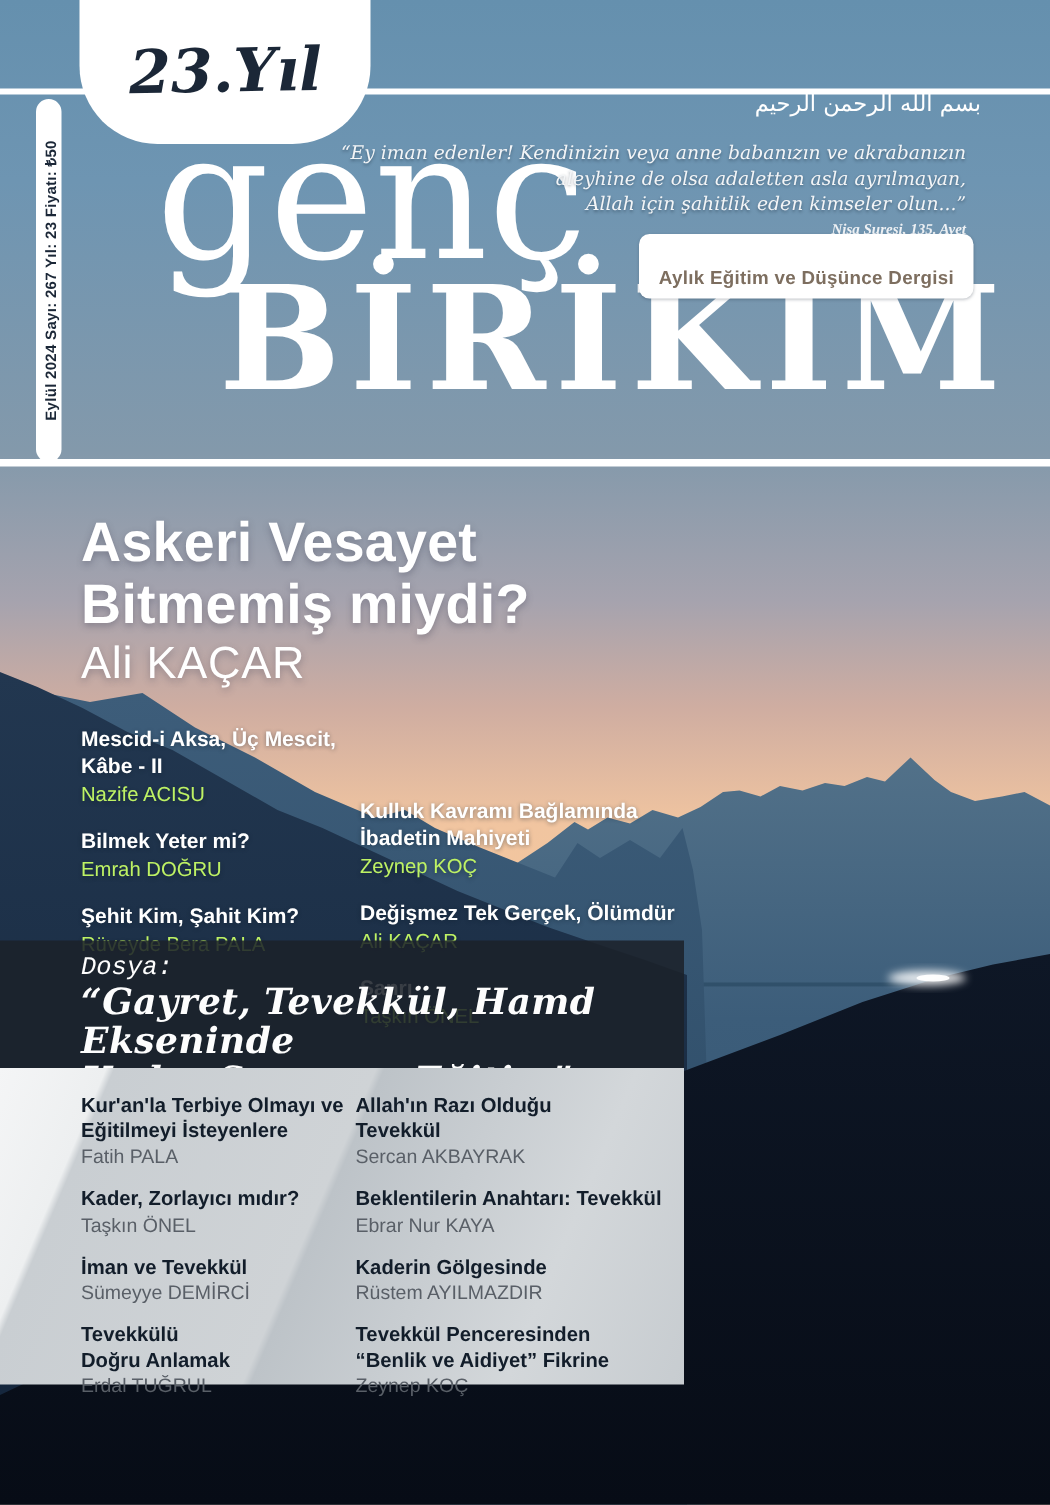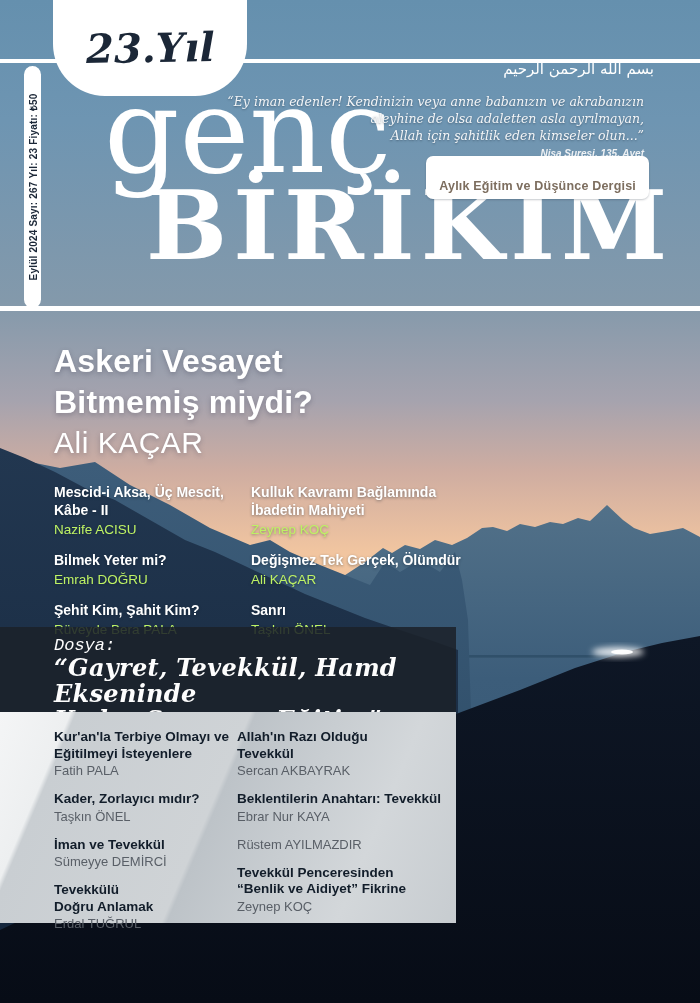--- a/index.html
+++ b/index.html
@@ -41,42 +41,42 @@
   .bismillah {
     position:absolute; right:46px; top:60px; color:#fff; font-size:15px;
     font-family:"DejaVu Sans", sans-serif;
   }
   .verse { position:absolute; right:56px; top:93px; text-align:right; color:#f3f5f7; }
   .verse .vline {
     font-family:"DejaVu Serif", serif; font-style:italic; font-size:12.5px; line-height:17px;
     text-shadow:0 1px 2px rgba(20,35,50,.4);
   }
   .verse .vsource {
-    font-family:Liberation Sans, sans-serif; font-style:italic; font-weight:bold;
+    font-family:Liberation Serif, serif; font-style:italic; font-weight:bold;
     font-size:10px; margin-top:4px; color:#eef1f4;
   }
   .badge {
     position:absolute; right:51px; top:156px; background:#fff; border-radius:7px;
     padding:20px 13px 5px 13px; box-shadow:0 1px 2px rgba(30,45,60,.25);
   }
   .badge span { font-size:12.5px; font-weight:bold; color:#7d6e5f; letter-spacing:0.2px; }
 
   .headline { position:absolute; left:54px; top:341px; color:#fff; }
   .headline .h1 {
-    font-size:32px; font-weight:bold; line-height:41px; letter-spacing:0.2px;
+    font-size:37px; font-weight:bold; line-height:41px; letter-spacing:0.2px;
     text-shadow:0 2px 5px rgba(60,60,80,.35);
   }
   .headline .h-author {
     font-size:30px; font-weight:normal; line-height:40px; letter-spacing:0.5px;
     text-shadow:0 2px 5px rgba(60,60,80,.35);
   }
 
   .skylist { position:absolute; top:483px; color:#fff; }
   .skylist.leftcol { left:54px; width:185px; }
-  .skylist.rightcol { left:251px; width:215px; }
+  .skylist.rightcol { left:240px; width:215px;margin-top:48px; }
   .sitem { margin-bottom:13px; }
   .stitle {
     font-size:14px; font-weight:bold; line-height:18px; white-space:pre-line;
     text-shadow:0 1px 3px rgba(15,30,45,.45);
   }
   .sauthor {
     font-size:13.5px; line-height:17px; margin-top:2px; color:#bef264;
     text-shadow:0 1px 3px rgba(15,30,45,.45);
   }
 
@@ -261,20 +261,21 @@
       <div class="pitem">
         <div class="ptitle">Allah'ın Razı Olduğu
 Tevekkül</div>
         <div class="pauthor">Sercan AKBAYRAK</div>
       </div>
       <div class="pitem">
         <div class="ptitle">Beklentilerin Anahtarı: Tevekkül</div>
         <div class="pauthor">Ebrar Nur KAYA</div>
       </div>
       <div class="pitem">
+        <div class="ptitle">Kaderin Gölgesinde</div>
         <div class="pauthor">Rüstem AYILMAZDIR</div>
       </div>
       <div class="pitem">
         <div class="ptitle">Tevekkül Penceresinden
 “Benlik ve Aidiyet” Fikrine</div>
         <div class="pauthor">Zeynep KOÇ</div>
       </div>
     </div>
   </div>
 

